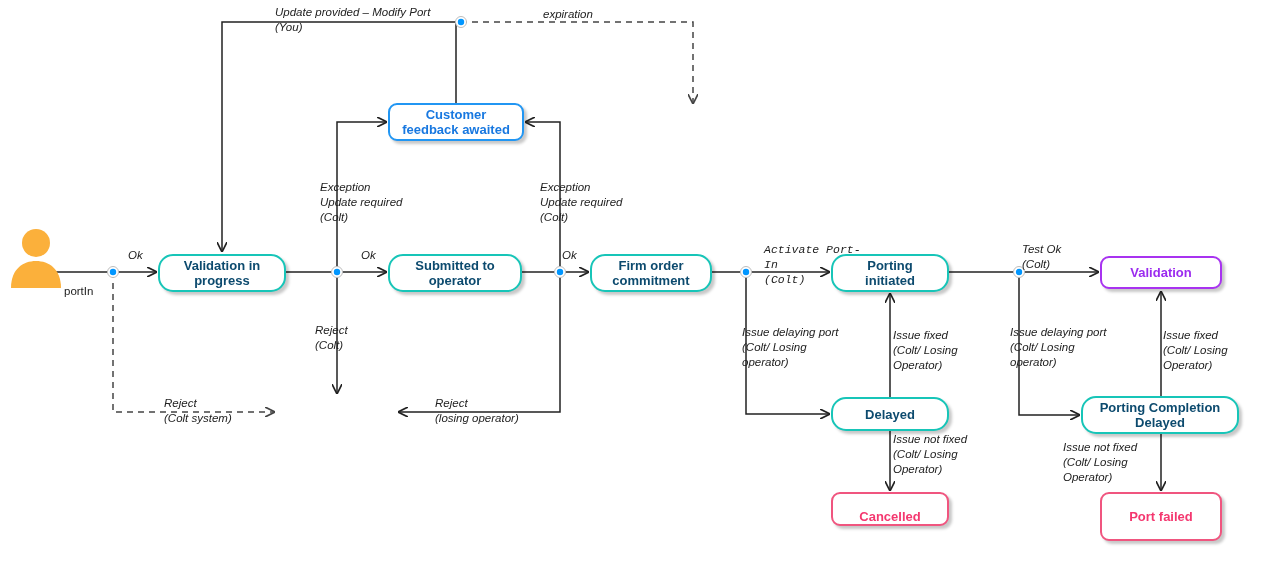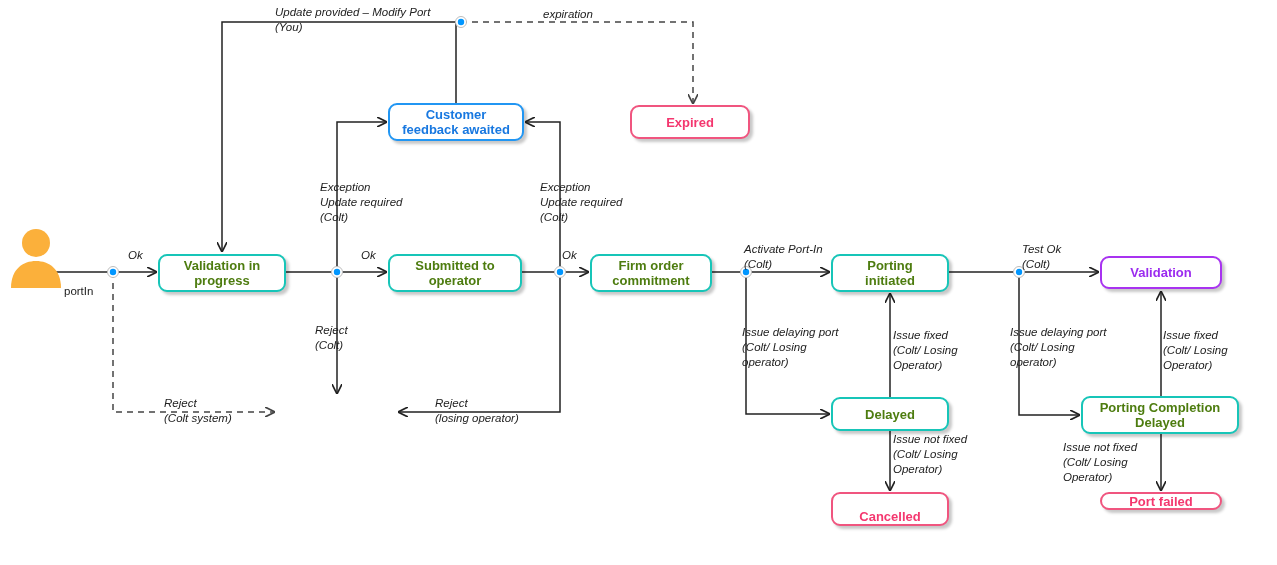--- a/index.html
+++ b/index.html
@@ -37,21 +37,21 @@
     background: #ffffff;
     border: 2px solid #17c5b8;
     font-weight: bold;
     font-size: 13px;
     line-height: 15px;
     color: #17c5b8;
     box-shadow: 3px 3px 3px rgba(0,0,0,0.22);
     padding: 0 4px;
     z-index: 3;
   }
-  .node.teal   { border-color:#17c5b8; color:#4d7c0f; }
+  .node.teal   { border-color:#17c5b8; color:#0c4a6e;border-radius:15px; }
   .node.blue   { border-color:#2196f3; color:#1878e0; }
   .node.pink   { border-color:#f0557f; color:#f4376f; }
   .node.purple { border-color:#a833f0; color:#9b2bef; }
 
   
   .elabel {
     position: absolute;
     font-style: italic;
     font-size: 11.5px;
     line-height: 15px;
@@ -187,39 +187,36 @@
 
   <div class="node purple" style="left:1100px; top:256px; width:122px; height:33px;">
     <span style="white-space:pre-line;">Validation</span>
   </div>
 
   <div class="node blue" style="left:388px; top:103px; width:136px; height:38px;">
     <span style="white-space:pre-line;">Customer
 feedback awaited</span>
   </div>
 
-  <div class="node pink" style="left:630px; top:105px; width:120px; height:34px;">
-    <span style="white-space:pre-line;">Expired</span>
-  </div>
 
 
   <div class="node teal" style="left:831px; top:397px; width:118px; height:34px;">
     <span style="white-space:pre-line;">Delayed</span>
   </div>
 
   <div class="node pink" style="left:831px; top:492px; width:118px; height:34px;align-items:flex-end;">
     <span style="white-space:pre-line;">Cancelled</span>
   </div>
 
   <div class="node teal" style="left:1081px; top:396px; width:158px; height:38px;">
     <span style="white-space:pre-line;">Porting Completion
 Delayed</span>
   </div>
 
-  <div class="node pink" style="left:1100px; top:492px; width:122px; height:18px;">
+  <div class="node pink" style="left:1100px; top:492px; width:122px; height:49px;">
     <span style="white-space:pre-line;">Port failed</span>
   </div>
 
   <div class="elabel plain" style="left: 64px; top: 252px; width: 50px; white-space: pre-line;">portIn</div>
 
   <div class="elabel" style="left: 128px; top: 248px; width: 22px; white-space: pre-line;">Ok</div>
 
   <div class="elabel" style="left: 361px; top: 248px; width: 22px; white-space: pre-line;">Ok</div>
 
   <div class="elabel" style="left: 562px; top: 248px; width: 22px; white-space: pre-line;">Ok</div>
@@ -239,21 +236,21 @@
 
   <div class="elabel" style="left: 315px; top: 323px; width: 70px; white-space: pre-line;">Reject
 (Colt)</div>
 
   <div class="elabel" style="left: 164px; top: 396px; width: 106px; white-space: pre-line;">Reject
 (Colt system)</div>
 
   <div class="elabel" style="left: 435px; top: 396px; width: 118px; white-space: pre-line;">Reject
 (losing operator)</div>
 
-  <div class="elabel" style="left: 744px; top: 242px; width: 110px; white-space: pre-line;">Activate Port-In
+  <div class="elabel" style="left: 764px; top: 242px; width: 110px; white-space: pre-line; font-family: Liberation Mono, monospace;">Activate Port-In
 (Colt)</div>
 
   <div class="elabel" style="left: 742px; top: 325px; width: 124px; white-space: pre-line;">Issue delaying port
 (Colt/ Losing
 operator)</div>
 
   <div class="elabel" style="left: 893px; top: 328px; width: 108px; white-space: pre-line;">Issue fixed
 (Colt/ Losing
 Operator)</div>
 

